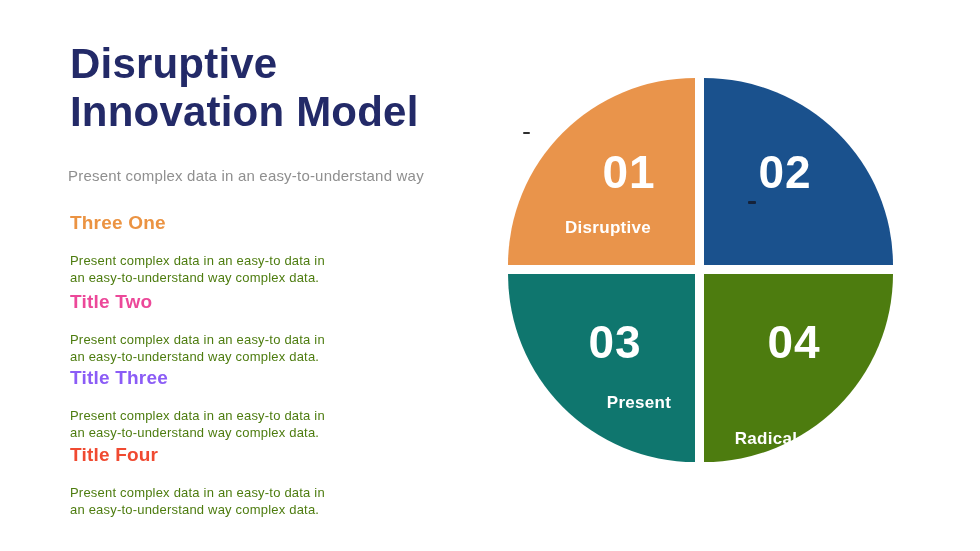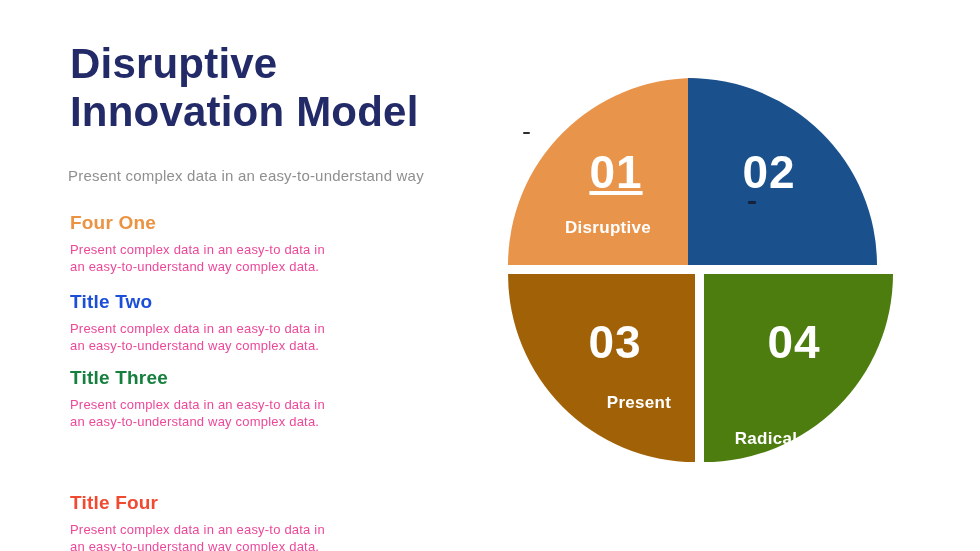--- a/index.html
+++ b/index.html
@@ -12,93 +12,93 @@
     color:#232A68; white-space:pre-line; letter-spacing:0.2px;
   }
   .subtitle{
     position:absolute; left:68px; top:167px; width:420px;
     font-size:15px; color:#8F8F8F; letter-spacing:0.2px;
   }
 
   .section{ position:absolute; left:70px; width:300px; }
   .section h2{ font-size:19px; font-weight:bold; letter-spacing:0.2px; }
   .section p{
-    margin-top:7px; font-size:13px; line-height:17px; color:#ec4899;
+    margin-top:18px; font-size:13px; line-height:17px; color:#4d7c0f;
     white-space:pre-line; letter-spacing:0.2px;
   }
   #section-0{ top:212px; } #section-1{ top:291px; }
   #section-2{ top:367px; } #section-3{ top:444px; }
 
   .circle{ position:absolute; left:508px; top:78px; width:385px; height:384px; }
   .quad{ position:absolute; }
   .q-tl{ left:0;   top:0;   width:187px; height:187px; border-top-left-radius:100%; }
-  .q-tr{ left:180px; top:0; width:189px; height:187px; border-top-right-radius:100%; }
+  .q-tr{ left:196px; top:0; width:189px; height:187px; border-top-right-radius:100%; }
   .q-bl{ left:0;   top:196px; width:187px; height:188px; border-bottom-left-radius:100%; }
   .q-br{ left:196px; top:196px; width:189px; height:188px; border-bottom-right-radius:100%; }
 
   .q-num{
     position:absolute; transform:translate(-50%,-50%);
     color:#ffffff; font-weight:bold; font-size:46px; letter-spacing:1px;
     white-space:nowrap;
   }
   .q-label{
     position:absolute; transform:translate(-50%,-50%);
     color:#ffffff; font-weight:bold; font-size:17px; letter-spacing:0.3px;
     white-space:nowrap;
   }
-  .q-tl .q-num{ left:108px; top:94px;text-decoration:underline; }  .q-tl .q-label{ left:100px; top:150px; }
+  .q-tl .q-num{ left:121px; top:94px; }  .q-tl .q-label{ left:100px; top:150px; }
   .q-tr .q-num{ left:81px;  top:94px; }  .q-tr .q-label{ left:95px;  top:150px; }
   .q-bl .q-num{ left:107px; top:68px; }  .q-bl .q-label{ left:131px; top:129px; }
   .q-br .q-num{ left:90px;  top:68px; }  .q-br .q-label{ left:62px;  top:129px;margin-top:36px; }
 
   .artifact-dash{ position:absolute; background:#2e2e2e; border-radius:1px; }
   #dash-1{ left:523px; top:132px; width:7px; height:2px; }
   #dash-2{ left:748px; top:201px; width:8px; height:3px; background:#15223a; }
 </style>
 </head>
 <body>
 
 <h1 class="page-title" style="color: rgb(35, 42, 104);">Disruptive
 Innovation Model</h1>
 
 <div class="subtitle" style="color: rgb(143, 143, 143);">Present complex data in an easy-to-understand way</div>
 
 <div class="section" id="section-0">
-  <h2 style="color: rgb(235, 147, 66);">Four One</h2>
+  <h2 style="color: rgb(235, 147, 66);">Three One</h2>
   <p>Present complex data in an easy-to data in
 an easy-to-understand way complex data.</p>
 </div>
 
 <div class="section" id="section-1">
-  <h2 style="color: #1d4ed8;">Title Two</h2>
+  <h2 style="color: #ec4899;">Title Two</h2>
   <p>Present complex data in an easy-to data in
 an easy-to-understand way complex data.</p>
 </div>
 
 <div class="section" id="section-2">
-  <h2 style="color: #15803d;">Title Three</h2>
+  <h2 style="color: #8b5cf6;">Title Three</h2>
   <p>Present complex data in an easy-to data in
 an easy-to-understand way complex data.</p>
 </div>
 
 <div class="section" id="section-3">
-  <h2 style="color: rgb(240, 74, 49); margin-top: 48px;">Title Four</h2>
+  <h2 style="color: rgb(240, 74, 49);">Title Four</h2>
   <p>Present complex data in an easy-to data in
 an easy-to-understand way complex data.</p>
 </div>
 
 <div class="circle">
   <div class="quad q-tl" style="background-color: rgb(233, 148, 75);">
     <span class="q-num">01</span>
     <span class="q-label">Disruptive</span>
   </div>
   <div class="quad q-tr" style="background-color: rgb(26, 81, 141);">
     <span class="q-num">02</span>
   </div>
-  <div class="quad q-bl" style="background-color: #a16207;">
+  <div class="quad q-bl" style="background-color: #0f766e;">
     <span class="q-num">03</span>
     <span class="q-label">Present</span>
   </div>
   <div class="quad q-br" style="background-color: #4d7c0f;">
     <span class="q-num">04</span>
     <span class="q-label">Radical</span>
   </div>
 </div>
 
 <div class="artifact-dash" id="dash-1"></div>

